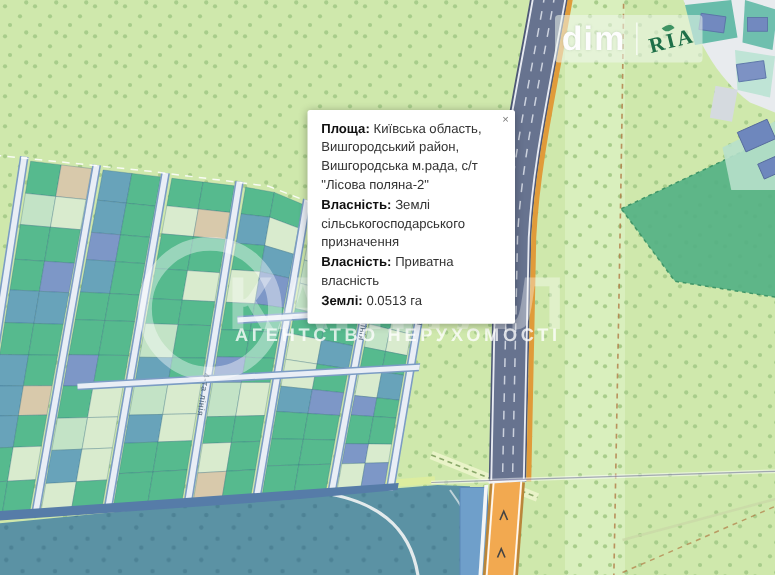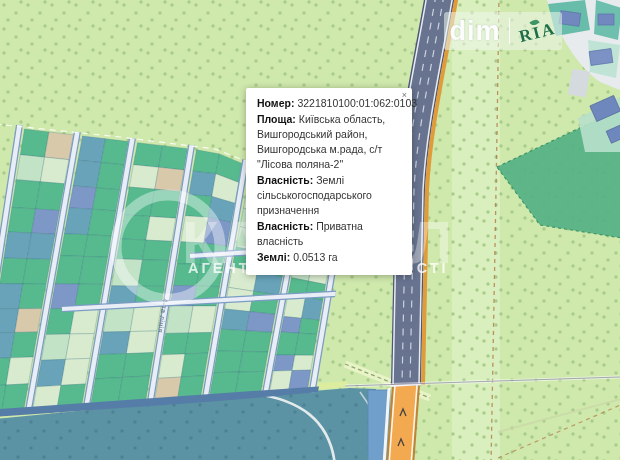--- a/index.html
+++ b/index.html
@@ -292,23 +292,20 @@
   <g>
     <circle cx="168" cy="247" r="52" fill="none" stroke="#ffffff" stroke-opacity=".4" stroke-width="11"></circle>
     <text x="182" y="263" font-size="60" font-weight="bold" fill="#ffffff" fill-opacity=".35" letter-spacing="2">КАПІТАЛ</text>
     <text x="188" y="273" font-size="14.5" font-weight="bold" fill="#ffffff" fill-opacity=".78" letter-spacing="3">АГЕНТСТВО НЕРУХОМОСТІ</text>
   </g>
 </svg>
 
 <div class="popup">
   <span class="close">×</span>
   <div class="row">
-    <span class="lbl">Номер:</span><span>3221810100:01:062:0103</span>
-  </div>
-  <div class="row">
     <span class="lbl">Площа:</span><span>Київська область, Вишгородський район, Вишгородська м.рада, с/т "Лісова поляна-2"</span>
   </div>
   <div class="row">
     <span class="lbl">Власність:</span><span>Землі сільськогосподарського призначення</span>
   </div>
   <div class="row">
     <span class="lbl">Власність:</span><span>Приватна власність</span>
   </div>
   <div class="row">
     <span class="lbl">Землі:</span><span>0.0513 га</span>

